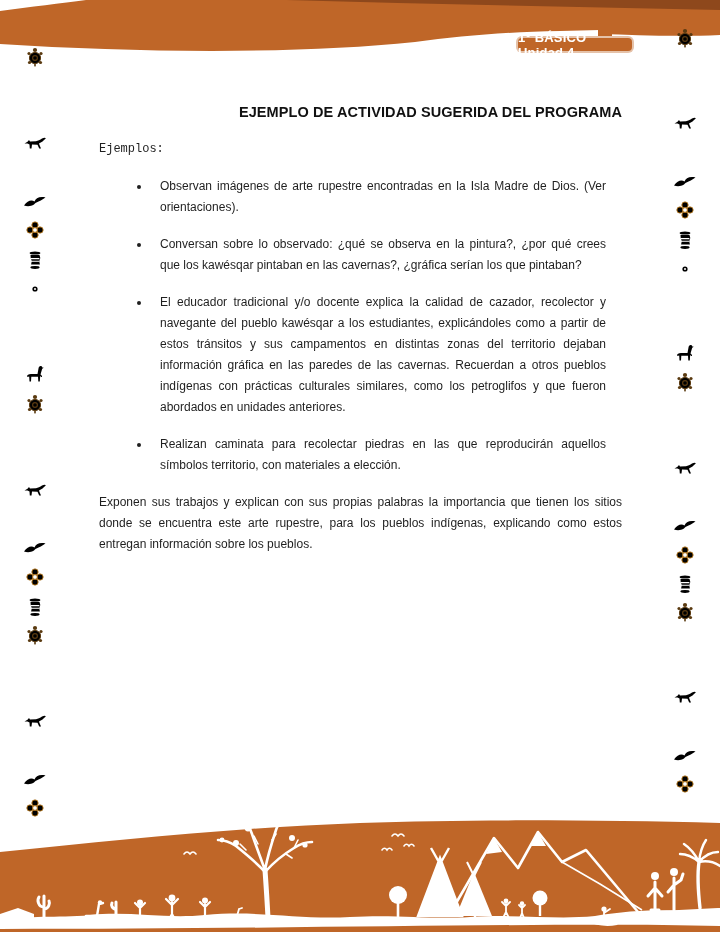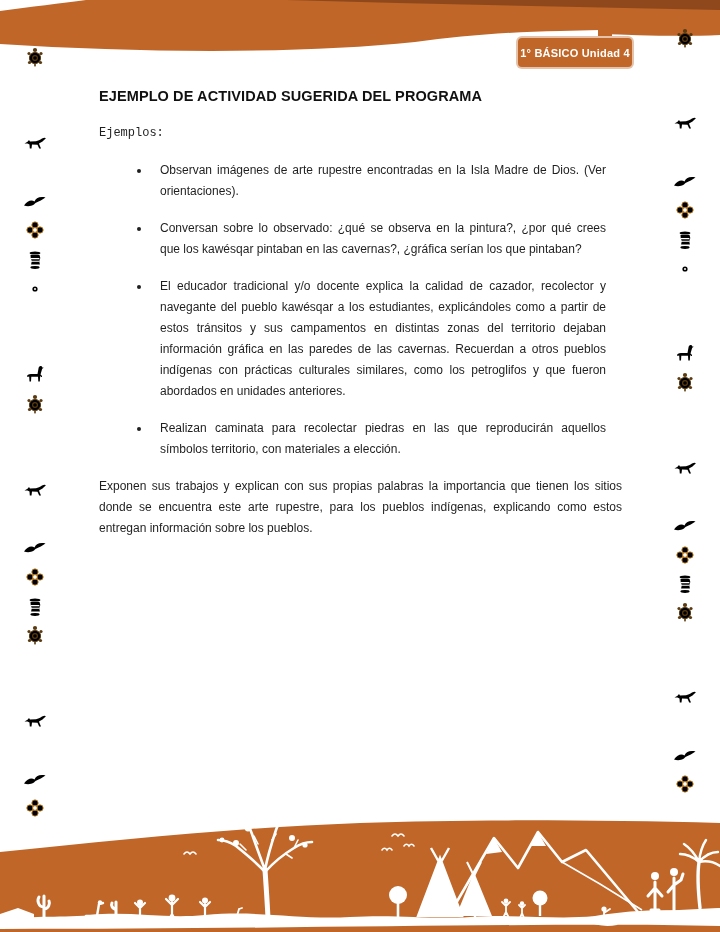--- a/index.html
+++ b/index.html
@@ -5,39 +5,39 @@
   html,body{margin:0;padding:0;}
   body{
     width:720px;height:932px;position:relative;overflow:hidden;
     background:#ffffff;
     font-family:"Liberation Sans", sans-serif;
     color:var(--ink,#1f1f1f);
   }
   
   .header-svg{position:absolute;top:0;left:0;width:720px;height:68px;}
   .badge{
-    position:absolute;left:516px;top:36px;width:118px;height:33px;
+    position:absolute;left:516px;top:36px;width:118px;height:17px;
     background:var(--orange,#bf6628);
     border:2px solid rgba(255,255,255,.6);
     border-radius:6px;box-sizing:border-box;
     display:flex;align-items:center;justify-content:center;
-    color:#fff;font-size:11px;font-weight:bold;letter-spacing:.2px;
+    color:#fff;font-size:13px;font-weight:bold;letter-spacing:.2px;
   }
   
   .rail{position:absolute;top:0;width:26px;height:932px;}
   .rail-left{left:23px;}
   .rail-right{left:673px;}
   .rail .decor-icon{position:absolute;width:24px;height:28px;left:0;}
   
   .content{
     position:absolute;left:99px;top:86px;width:523px;
     font-size:12px;line-height:21px;
   }
   .doc-title{
-    margin:0 0 16px 0;text-align:left;
+    margin:16px 0 16px 0;text-align:right;
     font-size:14.5px;font-weight:bold;color:#111;letter-spacing:.1px;
   }
   .eje-box{
     background:var(--blue,#2e74c4);
     color:#fff;font-weight:bold;
     padding:7px 12px 9px 12px;
     text-align:left;line-height:21px;
     margin-bottom:27px;
   }
   .actividad{

